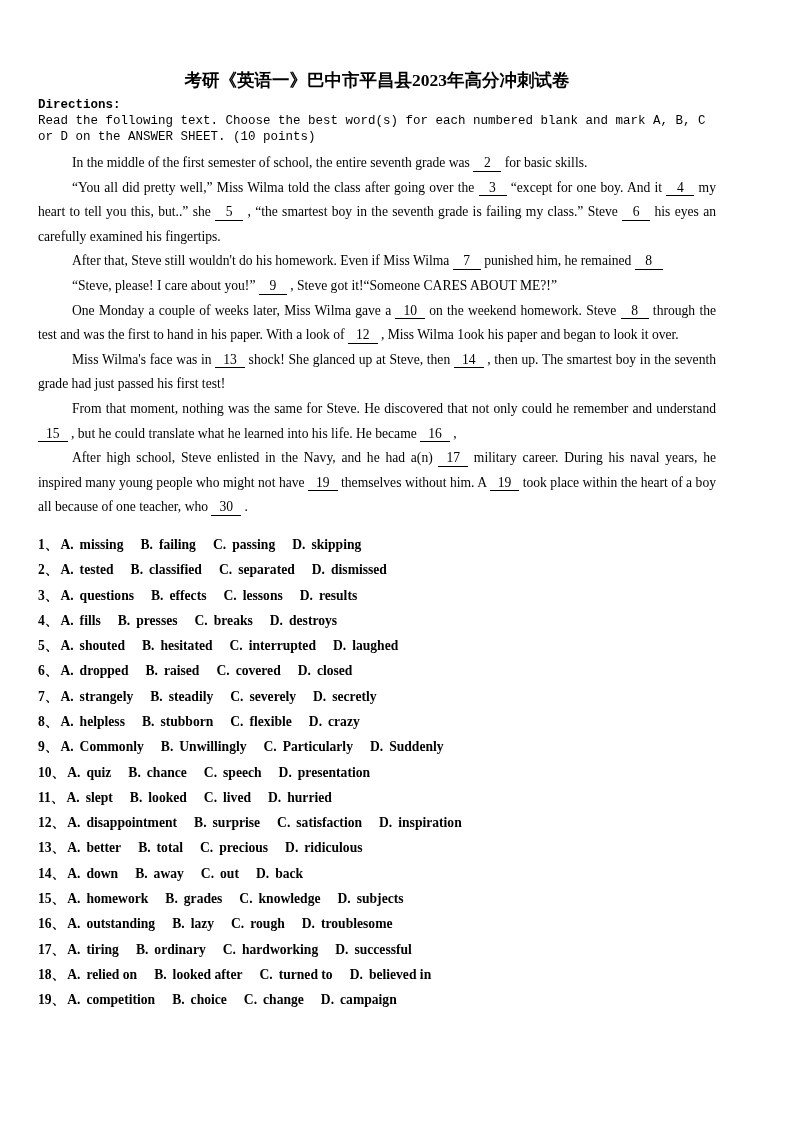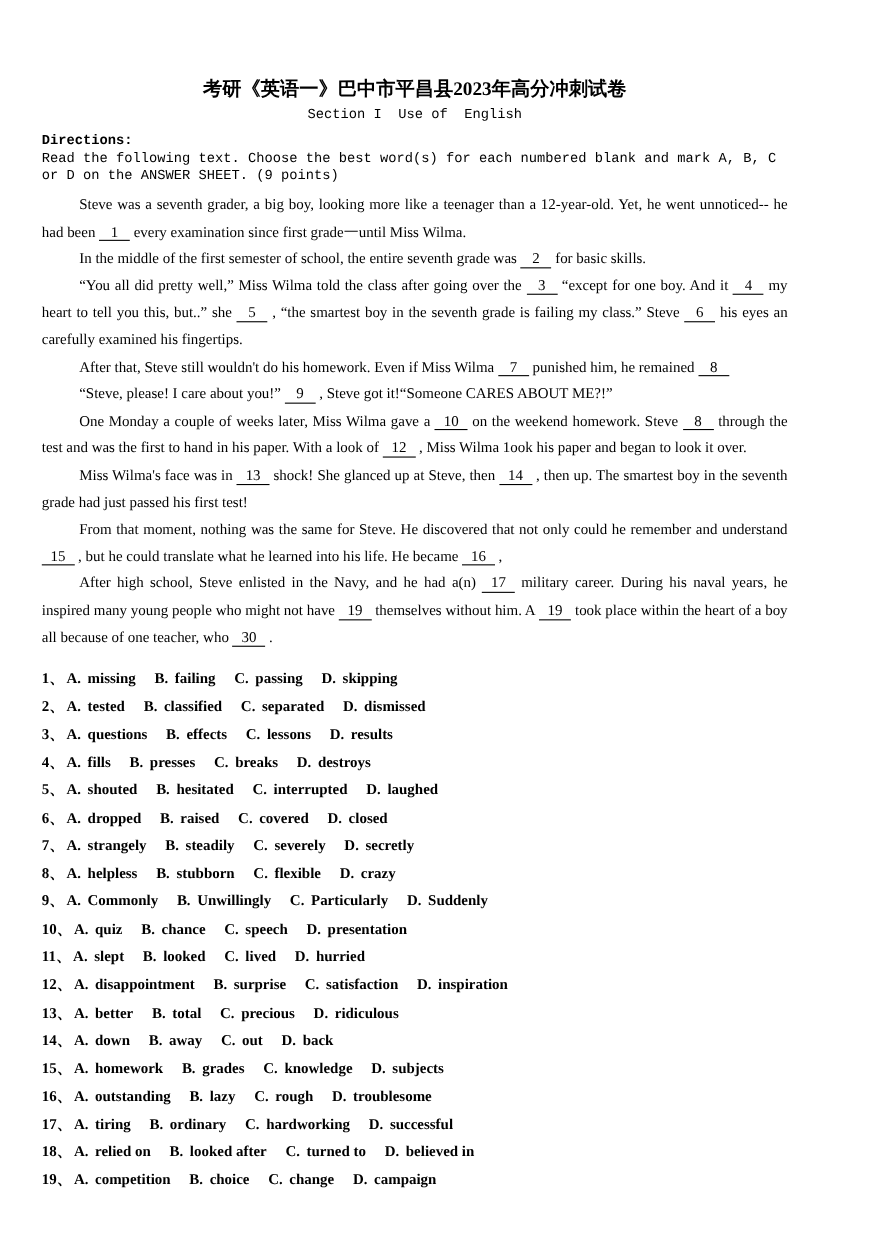--- a/index.html
+++ b/index.html
@@ -38,25 +38,23 @@
   .qnum{margin-right:2px;}
   .opt{margin-right:17px;}
   .opt:last-child{margin-right:0;}
   .opt-letter{margin-right:6px;}
 </style>
 </head>
 <body>
 
 <div class="page">
   <h1 class="title">考研《英语一》巴中市平昌县2023年高分冲刺试卷</h1>
-  <div class="section-heading">Section I  Use of  English</div>
   <div class="directions-label">Directions:</div>
-  <div class="directions-text">Read the following text. Choose the best word(s) for each numbered blank and mark A, B, C or D on the ANSWER SHEET.  (9 points)</div>
+  <div class="directions-text">Read the following text. Choose the best word(s) for each numbered blank and mark A, B, C or D on the ANSWER SHEET.  (10 points)</div>
   <div class="passage">
-      <p class="para">Steve was a seventh grader, a big boy, looking more like a teenager than a 12-year-old. Yet, he went unnoticed-- he had been <span class="blank">1</span> every examination since first grade一until Miss Wilma.</p>
       <p class="para">In the middle of the first semester of school, the entire seventh grade was <span class="blank">2</span> for basic skills.</p>
       <p class="para">“You all did pretty well,” Miss Wilma told the class after going over the <span class="blank">3</span> “except for one boy. And it <span class="blank">4</span> my heart to tell you this, but..” she <span class="blank">5</span> ,  “the smartest boy in the seventh grade is failing my class.” Steve <span class="blank">6</span> his eyes an carefully examined his fingertips.</p>
       <p class="para">After that, Steve still wouldn't do his homework. Even if Miss Wilma <span class="blank">7</span> punished him, he remained <span class="blank">8</span></p>
       <p class="para">“Steve, please! I care about you!” <span class="blank">9</span> , Steve got it!“Someone CARES ABOUT ME?!”</p>
       <p class="para">One Monday a couple of weeks later, Miss Wilma gave a <span class="blank">10</span> on the weekend homework. Steve <span class="blank">8</span> through the test and was the first to hand in his paper. With a look of <span class="blank">12</span> ,  Miss Wilma 1ook his paper and began to look it over.</p>
       <p class="para">Miss Wilma's face was in <span class="blank">13</span> shock! She glanced up at Steve, then <span class="blank">14</span> , then up. The smartest boy in the seventh grade had just passed his first test!</p>
       <p class="para">From that moment, nothing was the same for Steve. He discovered that not only could he remember and understand <span class="blank">15</span> , but he could translate what he learned into his life. He became <span class="blank">16</span> ,</p>
       <p class="para">After high school, Steve enlisted in the Navy, and he had a(n) <span class="blank">17</span> military career. During his naval years, he inspired many young people who might not have <span class="blank">19</span> themselves without him. A <span class="blank">19</span> took place within the heart of a boy all because of one teacher, who <span class="blank">30</span> .</p>
     </div>
   <div class="questions">

